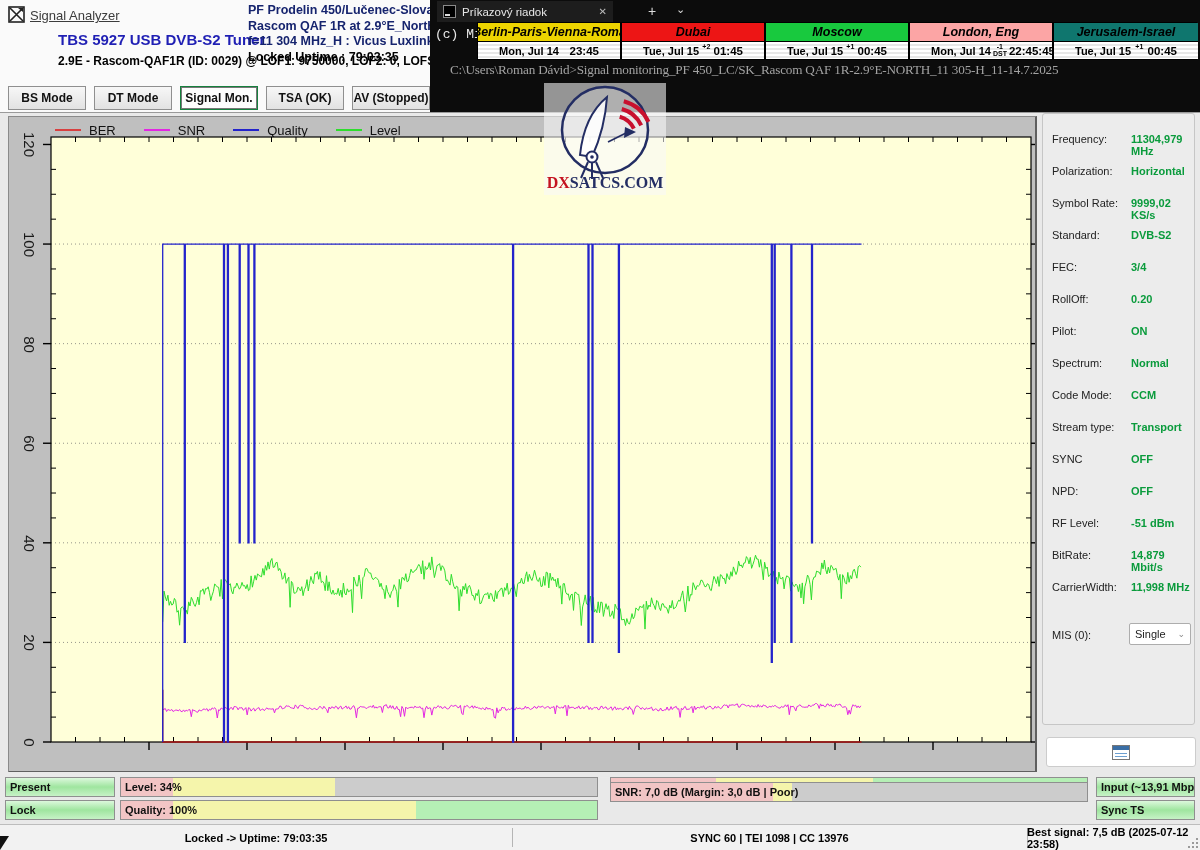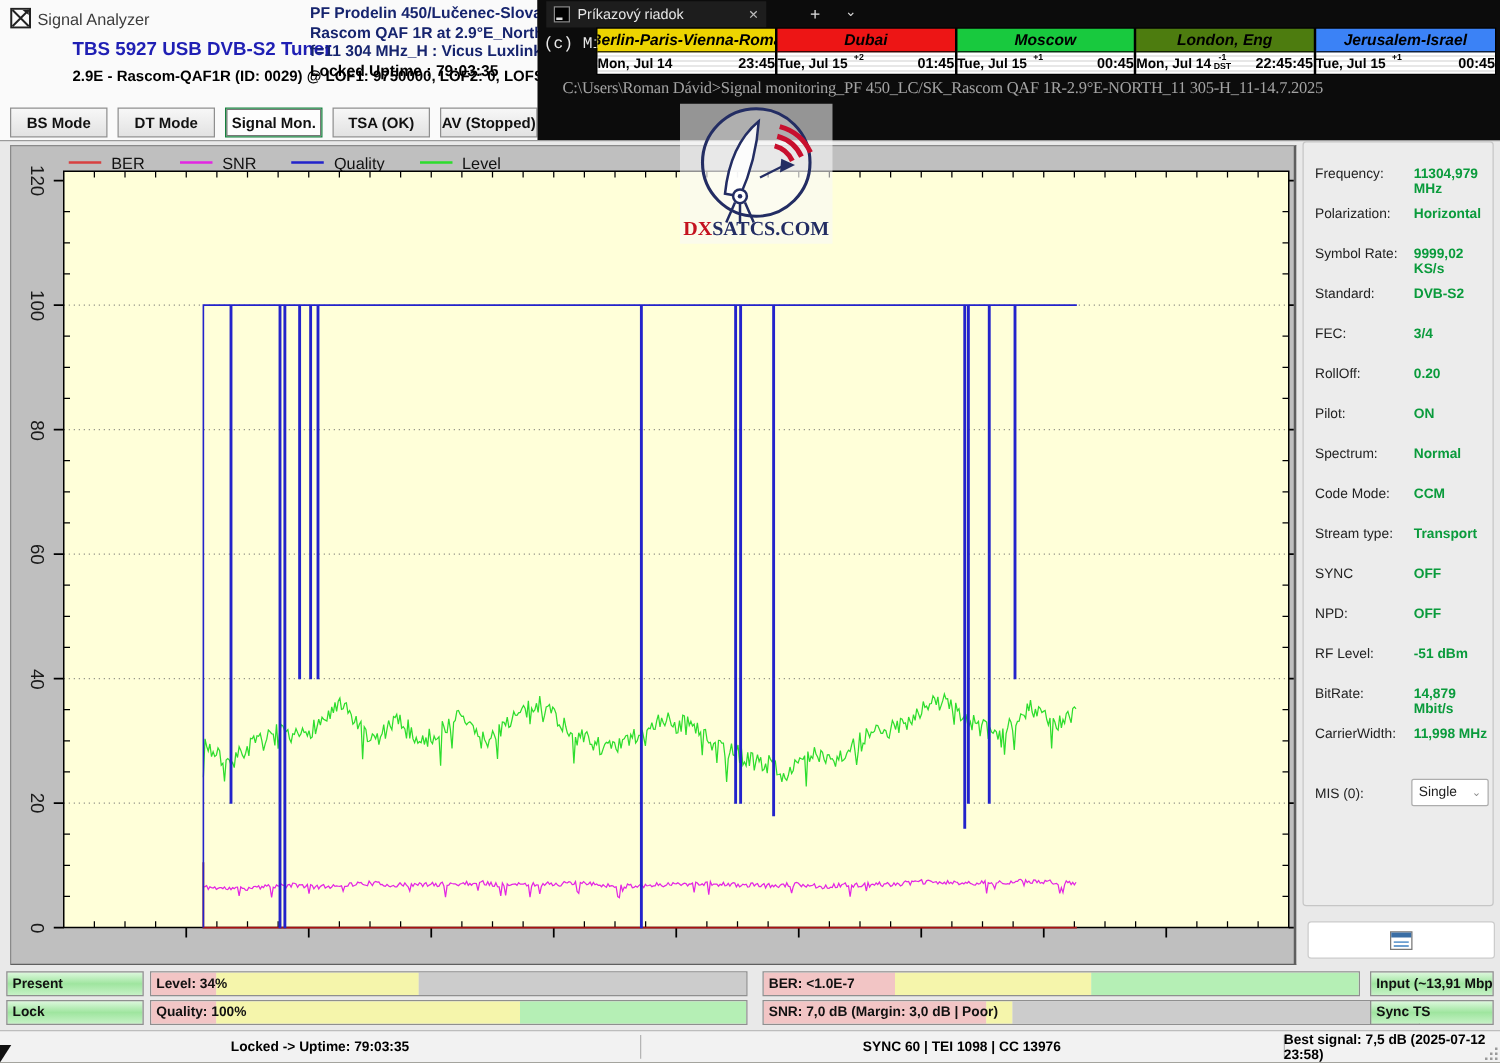--- a/index.html
+++ b/index.html
@@ -1,20 +1,20 @@
 <!DOCTYPE html>
 <html><head>
 <meta charset="utf-8">
 <style>
   html,body{margin:0;padding:0;background:#555;}
   .app{position:relative;width:1200px;height:850px;background:#e9e9e9;overflow:hidden;
        font-family:"Liberation Sans",sans-serif;}
   
   .hdr{position:absolute;left:0;top:0;width:1200px;height:112px;background:#fafafa;border-bottom:1px solid #9a9a9a;}
-  .win-title{position:absolute;left:30px;top:8px;font-size:13px;color:#3c3c3c;}
+  .win-title{position:absolute;left:30px;top:8px;font-size:13px;color:#3c3c3c;text-decoration:underline;}
   .app-ico{position:absolute;left:8px;top:6px;}
   .tuner-title{position:absolute;left:58px;top:31px;font-size:15px;font-weight:bold;color:#1f1fb4;}
   .tuner-sub{position:absolute;left:58px;top:54px;font-size:12px;font-weight:bold;color:#000;}
   .annot{position:absolute;left:248px;top:3px;font-size:12.5px;font-weight:bold;color:#16246e;line-height:15.5px;white-space:nowrap;}
   .annot .upt{color:#000;}
   .toolbar{position:absolute;left:0;top:84px;width:430px;height:28px;display:flex;align-items:center;}
   .tbtn{width:89px;height:24px;margin-left:8px;background:linear-gradient(#f7f7f7,#e2e2e2);
         border:1px solid #8f8f8f;font-size:12px;font-weight:bold;color:#111;
         display:flex;align-items:center;justify-content:center;box-sizing:border-box;white-space:nowrap;overflow:hidden;}
   .tbtn.active{background:#fdfdfd;border:1px solid #15803d;box-shadow:inset 0 0 0 1px #777;text-align:right;}
@@ -41,21 +41,21 @@
   .tchev{position:absolute;left:246px;top:3px;color:#ddd;font-size:11px;}
   .ctext{position:absolute;left:5px;top:27px;color:#e8e8e8;font-family:"Liberation Mono",monospace;font-size:13px;}
   .prompt{position:absolute;left:20px;top:62px;color:#a3a3a3;font-family:Liberation Serif, serif;font-size:13.2px;white-space:nowrap;letter-spacing:-0.2px;}
   
   .clocks{position:absolute;left:47px;top:22px;width:720px;height:38px;display:flex;border:1px solid #000;box-sizing:border-box;}
   .clk{width:144px;border-right:2px solid #000;box-sizing:border-box;display:flex;flex-direction:column;}
   .clk:last-child{border-right:none;}
   .clk .city{height:18px;display:flex;align-items:center;justify-content:center;
              font-size:12.5px;font-weight:bold;font-style:italic;color:#000;border-bottom:1px solid #000;white-space:nowrap;overflow:hidden;}
   .clk .trow{flex:1;background:repeating-linear-gradient(180deg,#ffffff 0 2px,#e7e7e7 2px 4px);
-             display:flex;align-items:center;padding:0 0;gap:2px;}
+             display:flex;align-items:center;padding:0 21px;gap:2px;}
   .clk .date{font-size:11px;font-weight:bold;color:#000;white-space:nowrap;}
   .clk .sup{display:flex;flex-direction:column;align-items:center;justify-content:flex-start;height:100%;padding-top:1px;box-sizing:border-box;width:14px;}
   .clk .sup b{font-size:7px;line-height:7px;color:#000;}
   .clk .time{margin-left:auto;font-size:11.5px;font-weight:bold;color:#000;white-space:nowrap;}
   
   .logo{position:absolute;left:544px;top:83px;width:122px;height:112px;z-index:6;
         background:rgba(248,248,248,0.58);}
   
   .panel{position:absolute;left:1042px;top:113px;width:153px;height:612px;background:#ececec;
          border:1px solid #c6c6c6;border-radius:3px;box-sizing:border-box;}
@@ -327,32 +327,32 @@
           <div class="trow">
             <span class="date">Tue, Jul 15</span>
             <span class="sup">
               <b>+1</b>
               <b></b>
             </span>
             <span class="time">00:45</span>
           </div>
         </div>
         <div class="clk">
-          <div class="city" style="background: #4d7c0f;">London, Eng</div>
+          <div class="city" style="background: #fca5a5;">London, Eng</div>
           <div class="trow">
             <span class="date">Mon, Jul 14</span>
             <span class="sup">
               <b>-1</b>
               <b>DST</b>
             </span>
             <span class="time">22:45:45</span>
           </div>
         </div>
         <div class="clk">
-          <div class="city" style="background: #3b82f6; font-style: italic;">Jerusalem-Israel</div>
+          <div class="city" style="background: #0f766e; font-style: italic;">Jerusalem-Israel</div>
           <div class="trow">
             <span class="date">Tue, Jul 15</span>
             <span class="sup">
               <b>+1</b>
               <b></b>
             </span>
             <span class="time">00:45</span>
           </div>
         </div>
       </div>
@@ -477,21 +477,21 @@
         <div class="lbl">Lock</div>
       </div>
       <div class="mbar" style="left: 120px; top: 28px; width: 478px;">
         <div class="segs">
           <div class="seg" style="width: 11%; background: rgb(242, 197, 197);"></div>
           <div class="seg" style="width: 51%; background: rgb(245, 245, 171);"></div>
           <div class="seg" style="width: 38%; background: rgb(181, 239, 181);"></div>
         </div>
         <div class="lbl">Quality: 100%</div>
       </div>
-      <div class="mbar" style="left: 610px; top: 28px; width: 526px;">
+      <div class="mbar" style="left: 610px; top: 10px; width: 478px;">
         <div class="segs">
           <div class="seg" style="width: 34%; background: rgb(242, 197, 197);"></div>
           <div class="seg" style="width: 4%; background: rgb(245, 245, 171);"></div>
           <div class="seg" style="width: 62%; background: rgb(204, 204, 204);"></div>
         </div>
         <div class="lbl">SNR: 7,0 dB (Margin: 3,0 dB | Poor)</div>
       </div>
       <div class="mbar bar-green" style="left: 1096px; top: 28px; width: 99px;">
         <div class="lbl">Sync TS</div>
       </div>

